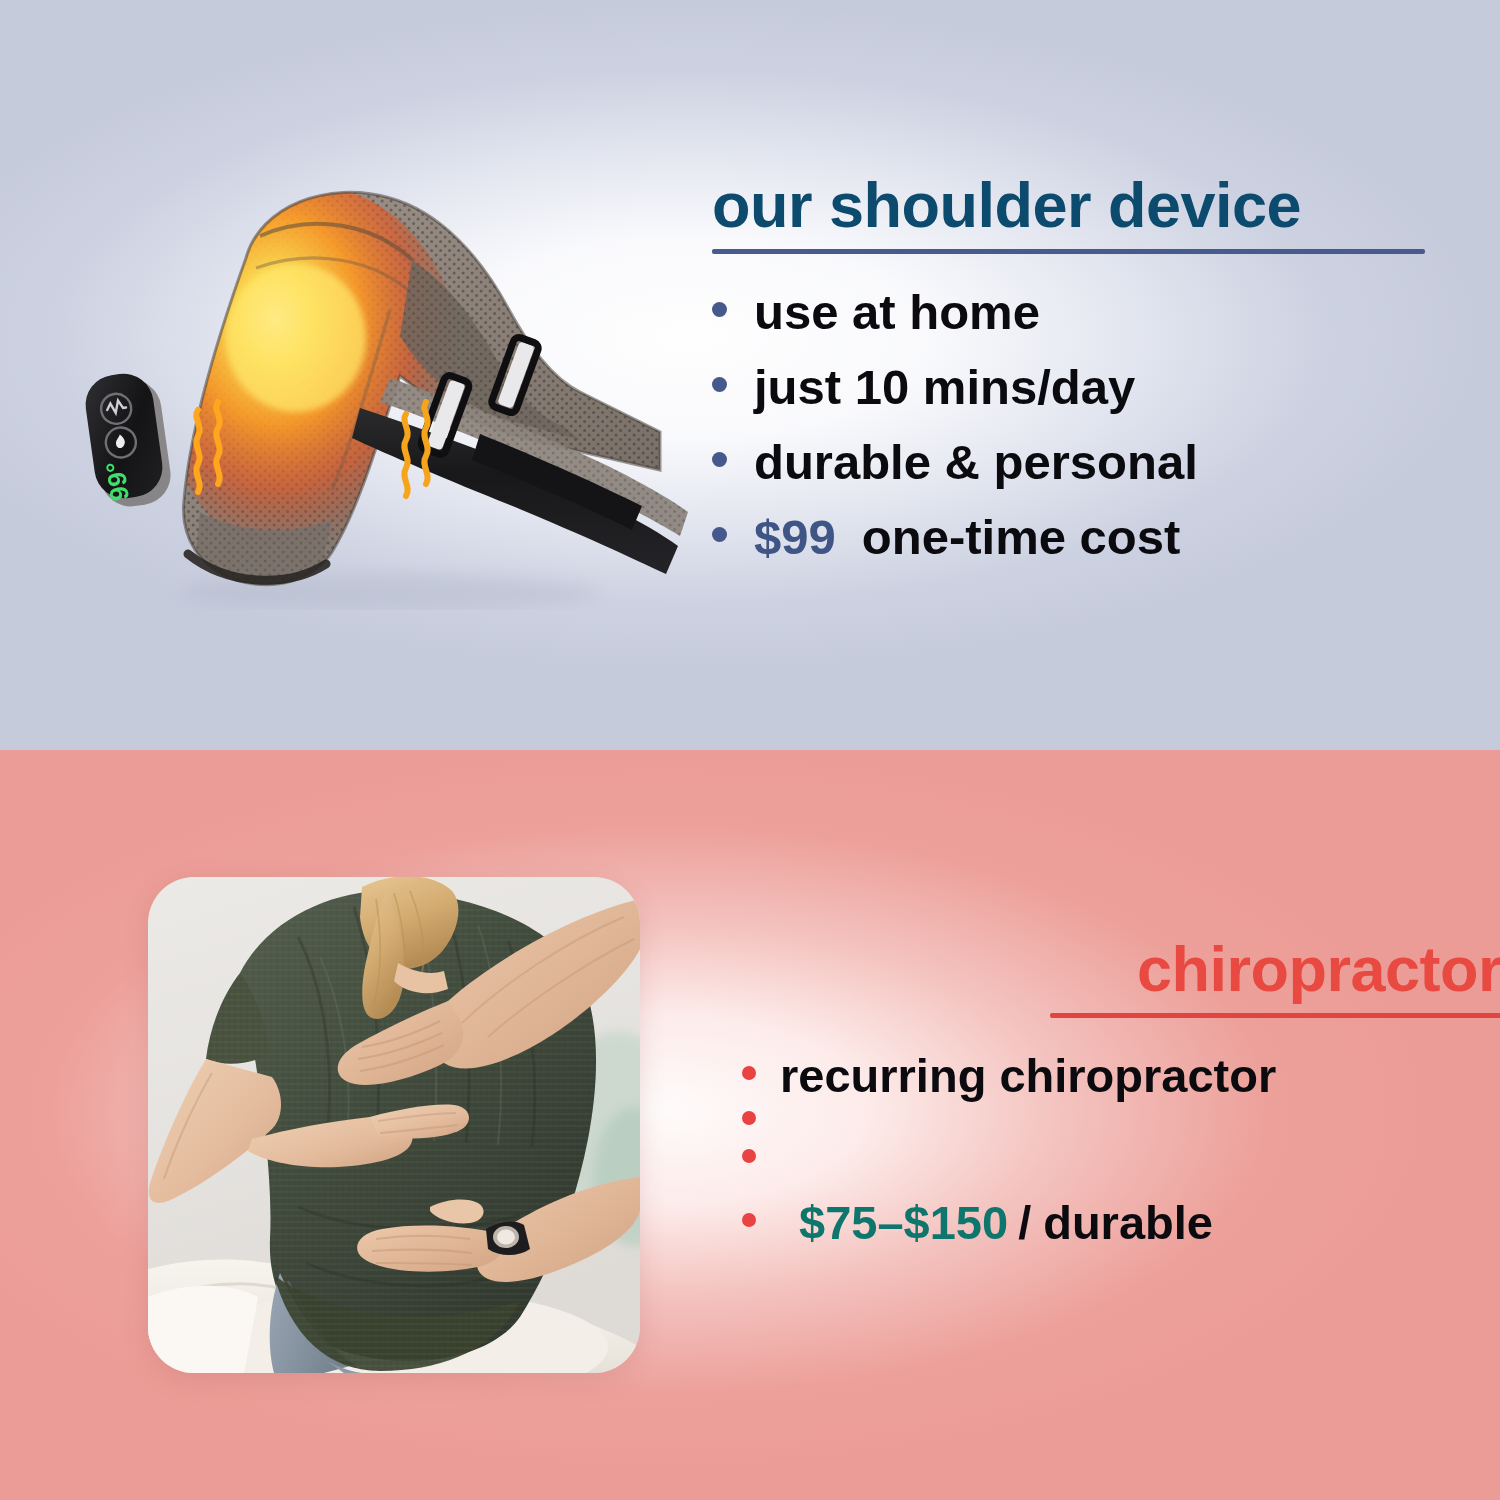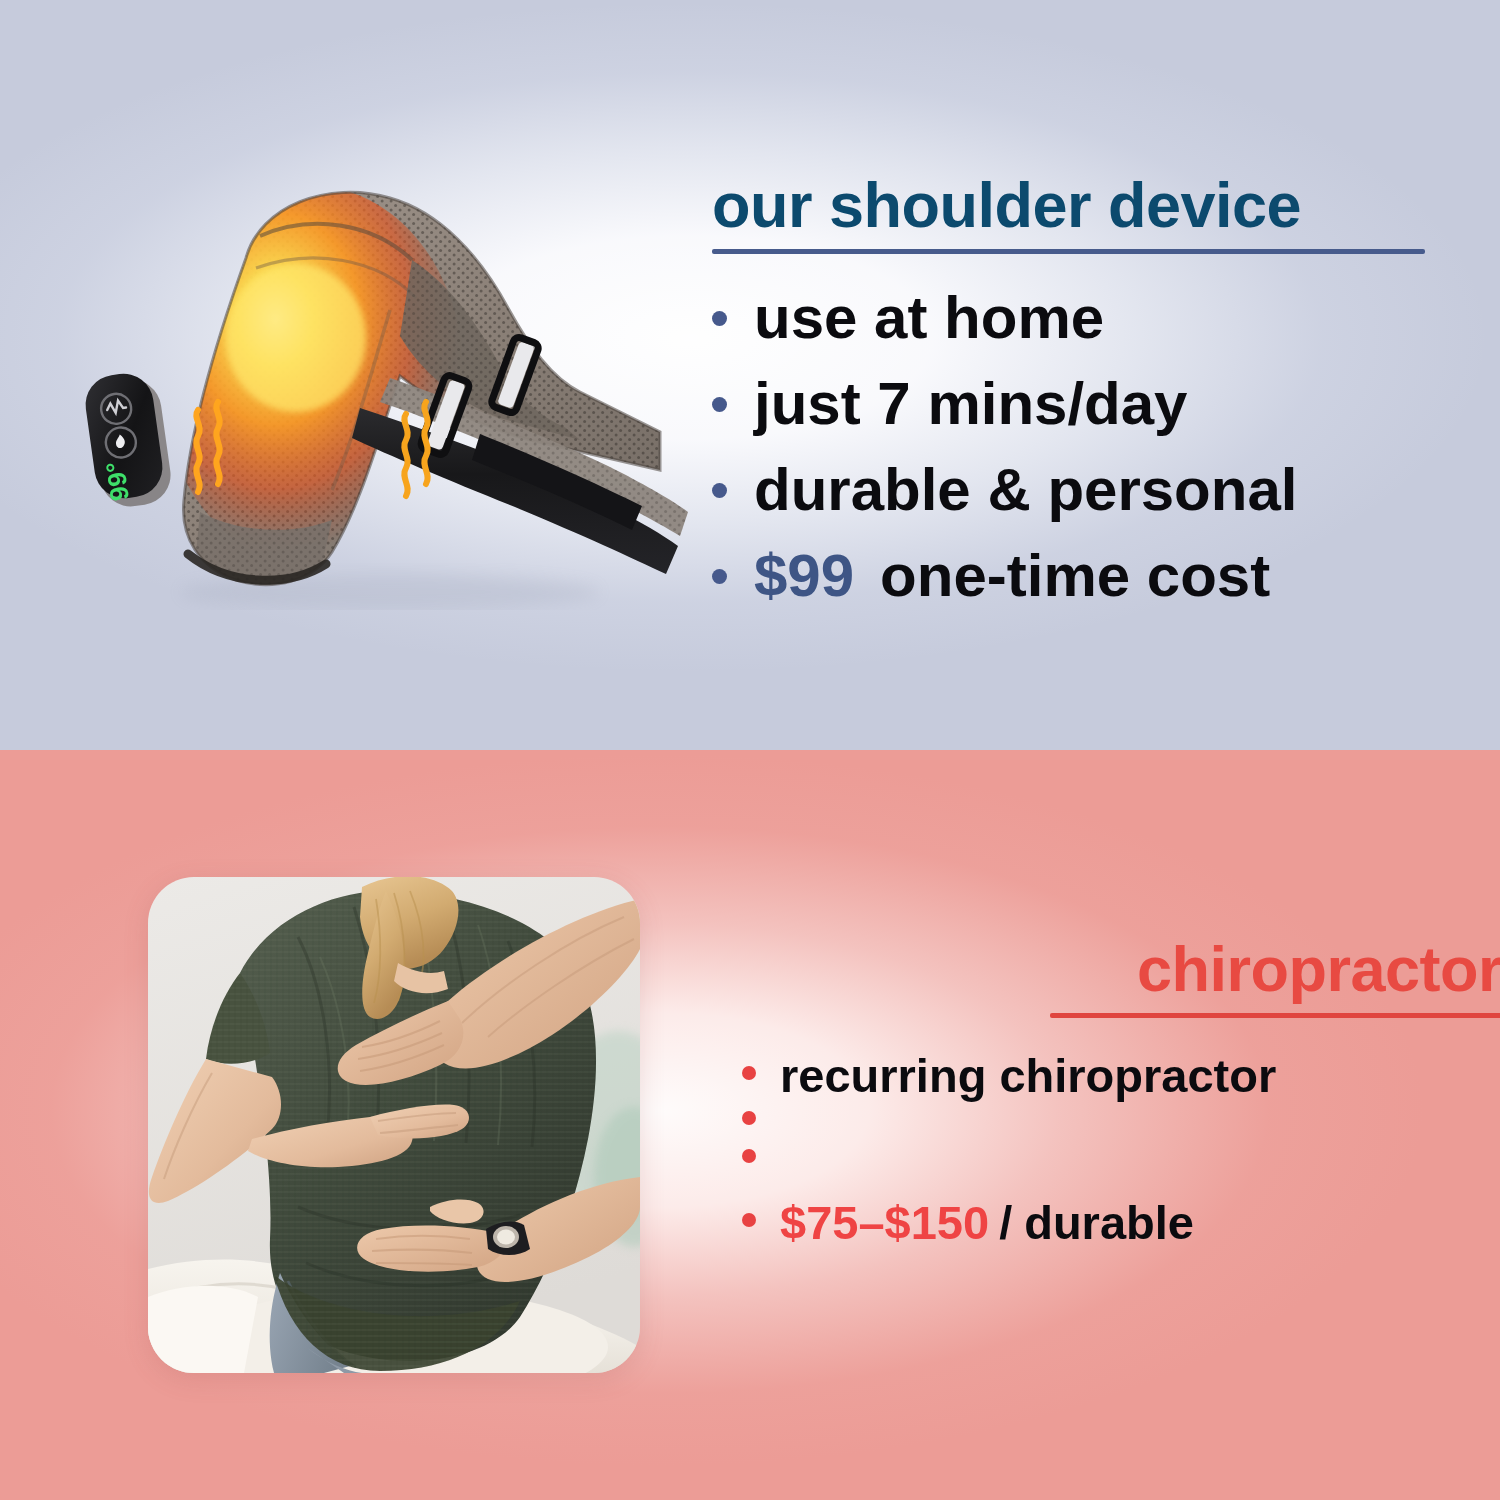--- a/index.html
+++ b/index.html
@@ -64,32 +64,32 @@
     flex:0 0 auto;
     border-radius:50%;
     position:relative;
   }
 
   
   #top-text { left:712px; top:174px; width:760px; }
   #top-text .heading { font-size:63px; color:#0c4a6e; }
   #top-text .heading-rule { background:#475b8c; width:713px; }
   #top-text .bullets { margin-top:34px; }
-  #top-text .bullets li { font-size:60px; color:#0b0b0f; margin-bottom:26px; justify-content:flex-start; }
+  #top-text .bullets li { font-size:49px; color:#0b0b0f; margin-bottom:26px; justify-content:flex-start; }
   #top-text .bullets li .dot { width:15px; height:15px; background:#46598c; margin-right:27px; top:-12px; }
   #top-text .price { color:#3e5585; margin-right:26px; }
 
   
   #bot-text { left:742px; top:938px; width:760px; }
   #bot-text .heading { font-size:63px; color:#e84a42; text-align:right; }
   #bot-text .heading-rule { background:#e0453f; width:452px; margin-left:auto; }
   #bot-text .bullets { margin-top:34px; }
   #bot-text .bullets li { font-size:47px; color:#0b0b0f; margin-bottom:24px; }
   #bot-text .bullets li .dot { width:14px; height:14px; background:#e84242; margin-right:24px; top:-12px; }
-  #bot-text .price { color:#ef4444; margin-right:10px; }
+  #bot-text .price { color:#0f766e; margin-right:10px;margin-left:19px; }
   #bot-text .slash { margin-right:12px; }
 
   
   .device-wrap {
     position:absolute; left:60px; top:140px; width:640px; height:470px; z-index:5;
   }
   .device-svg { width:100%; height:100%; display:block; }
 
   
   .photo {
@@ -232,21 +232,21 @@
     <div class="textcol" id="top-text">
       <div class="heading">our shoulder device</div>
       <div class="heading-rule"></div>
       <ul class="bullets">
         <li>
           <span class="dot"></span>
           <span>use at home</span>
         </li>
         <li>
           <span class="dot"></span>
-          <span>just 7 mins/day</span>
+          <span>just 10 mins/day</span>
         </li>
         <li>
           <span class="dot"></span>
           <span>durable &amp; personal</span>
         </li>
         <li>
           <span class="dot"></span>
           <span class="price">$99</span>
           <span>one-time cost</span>
         </li>

